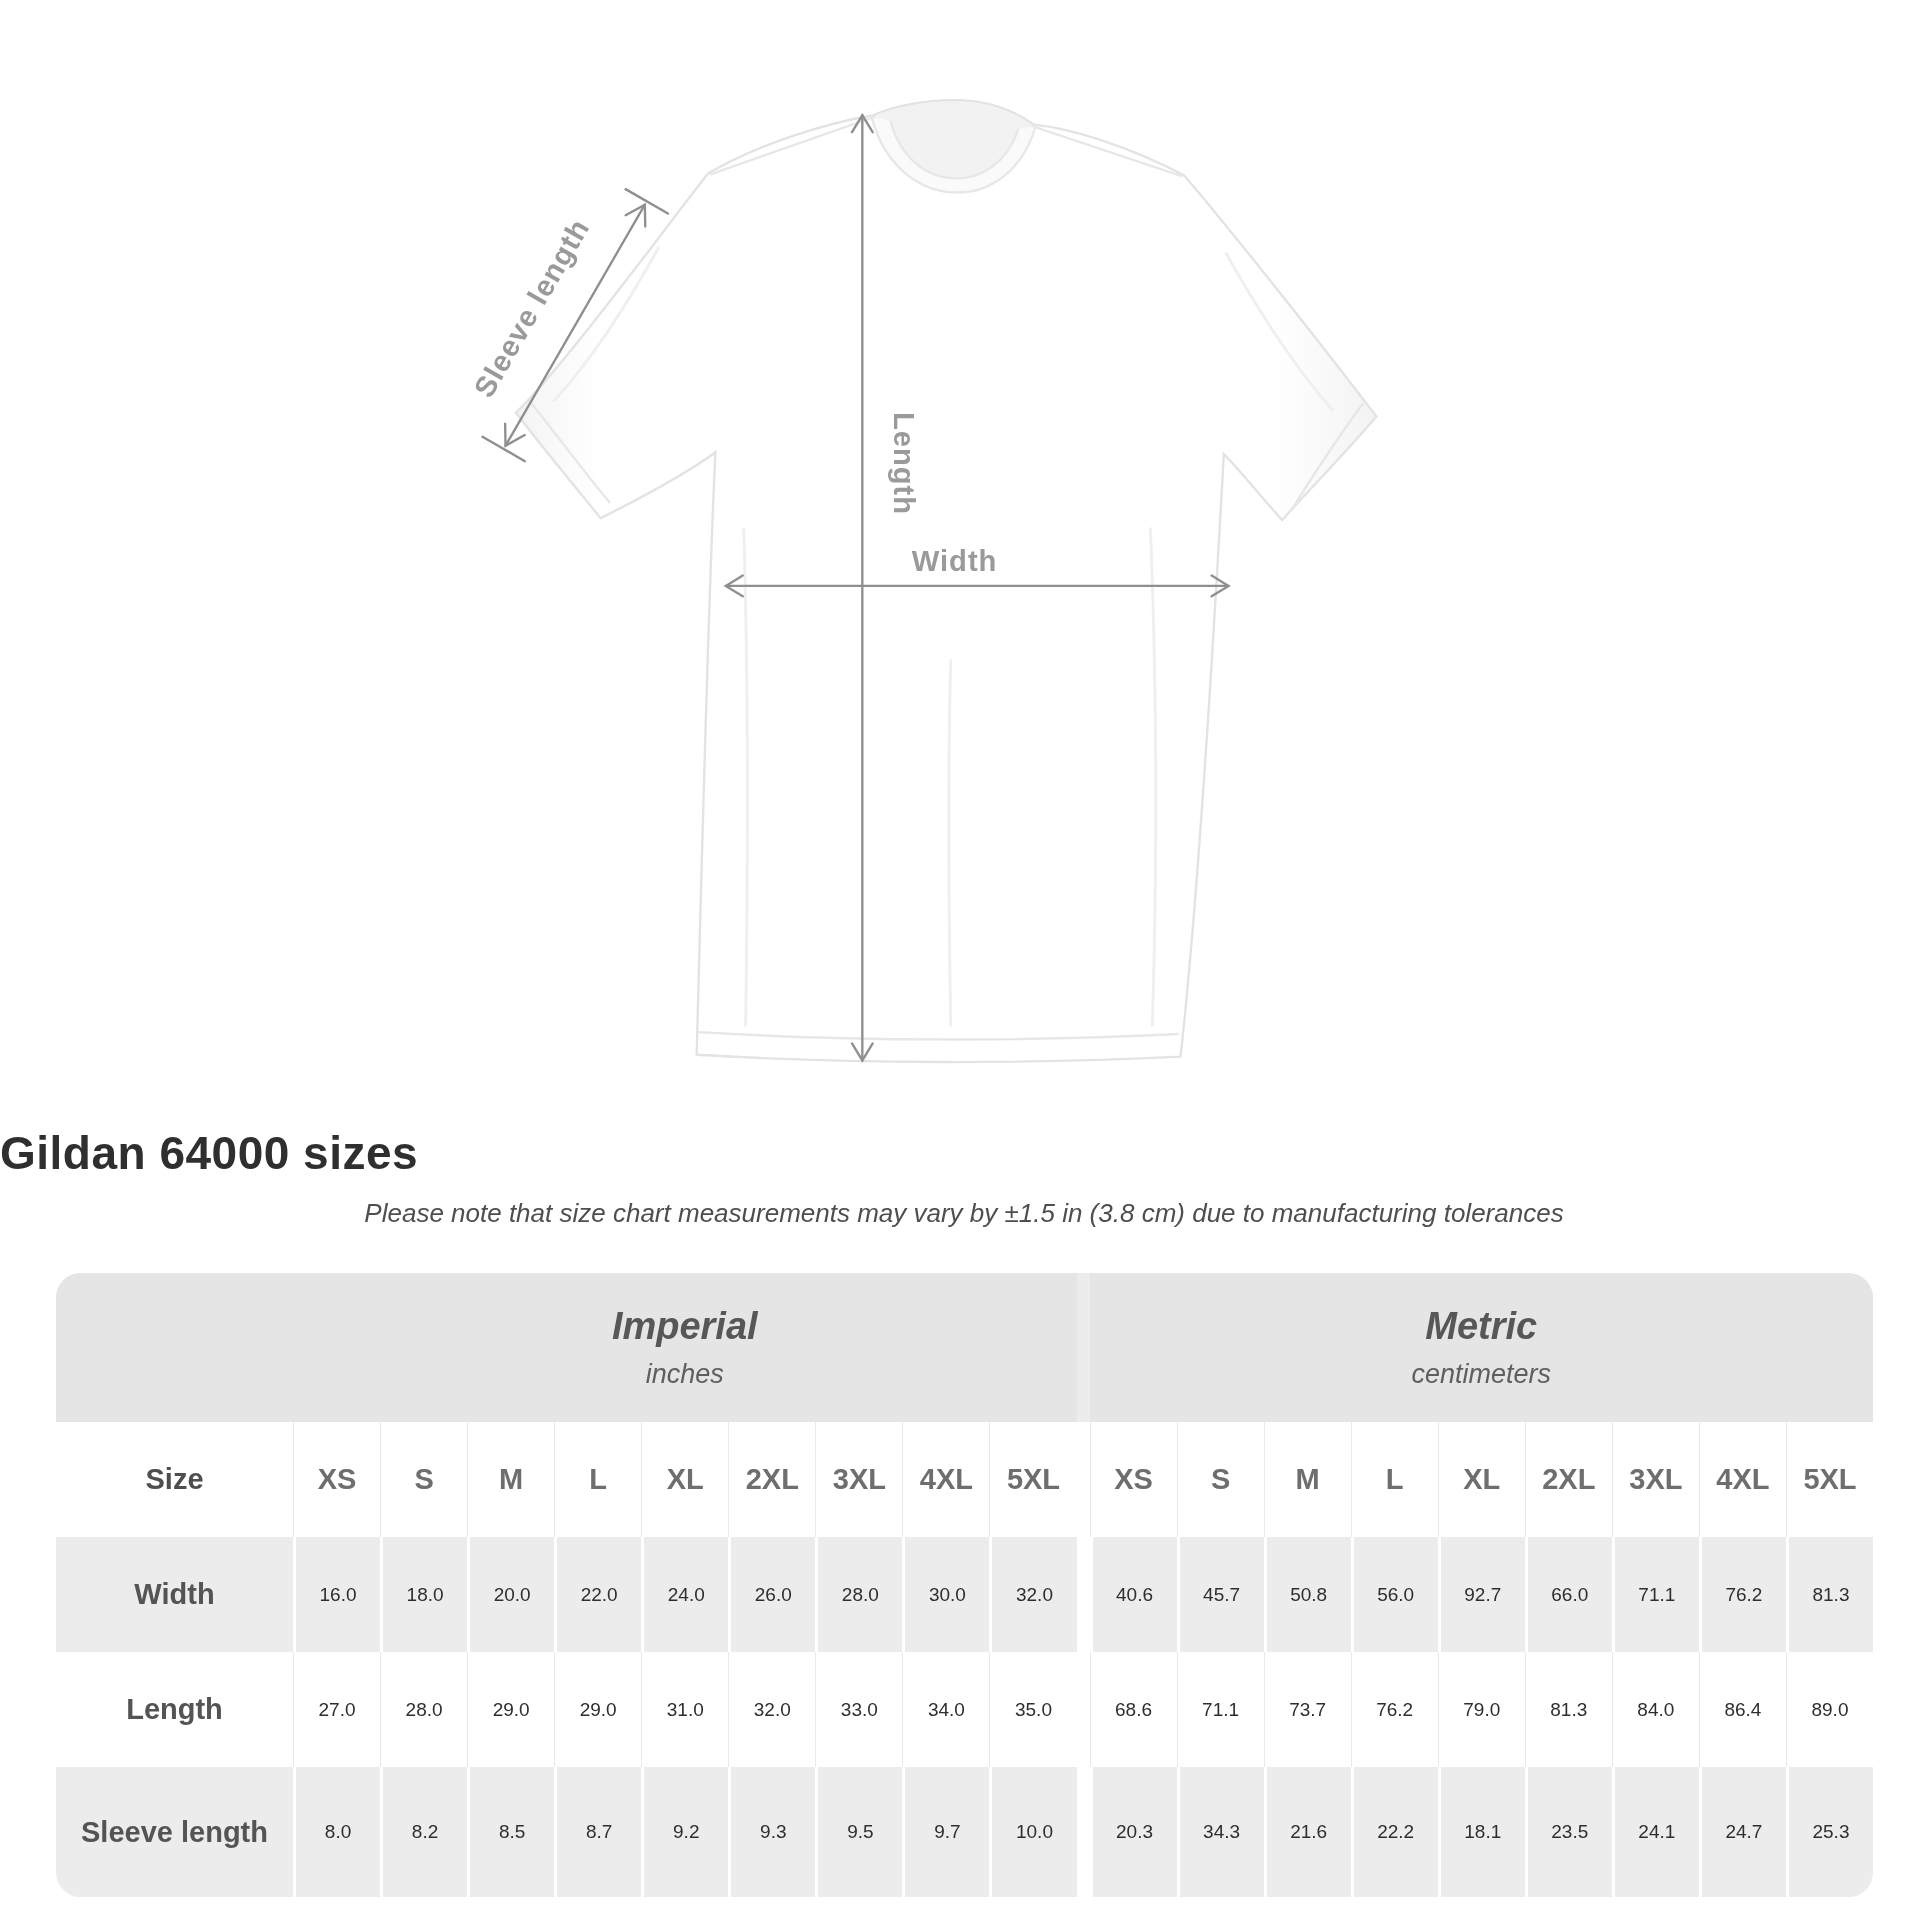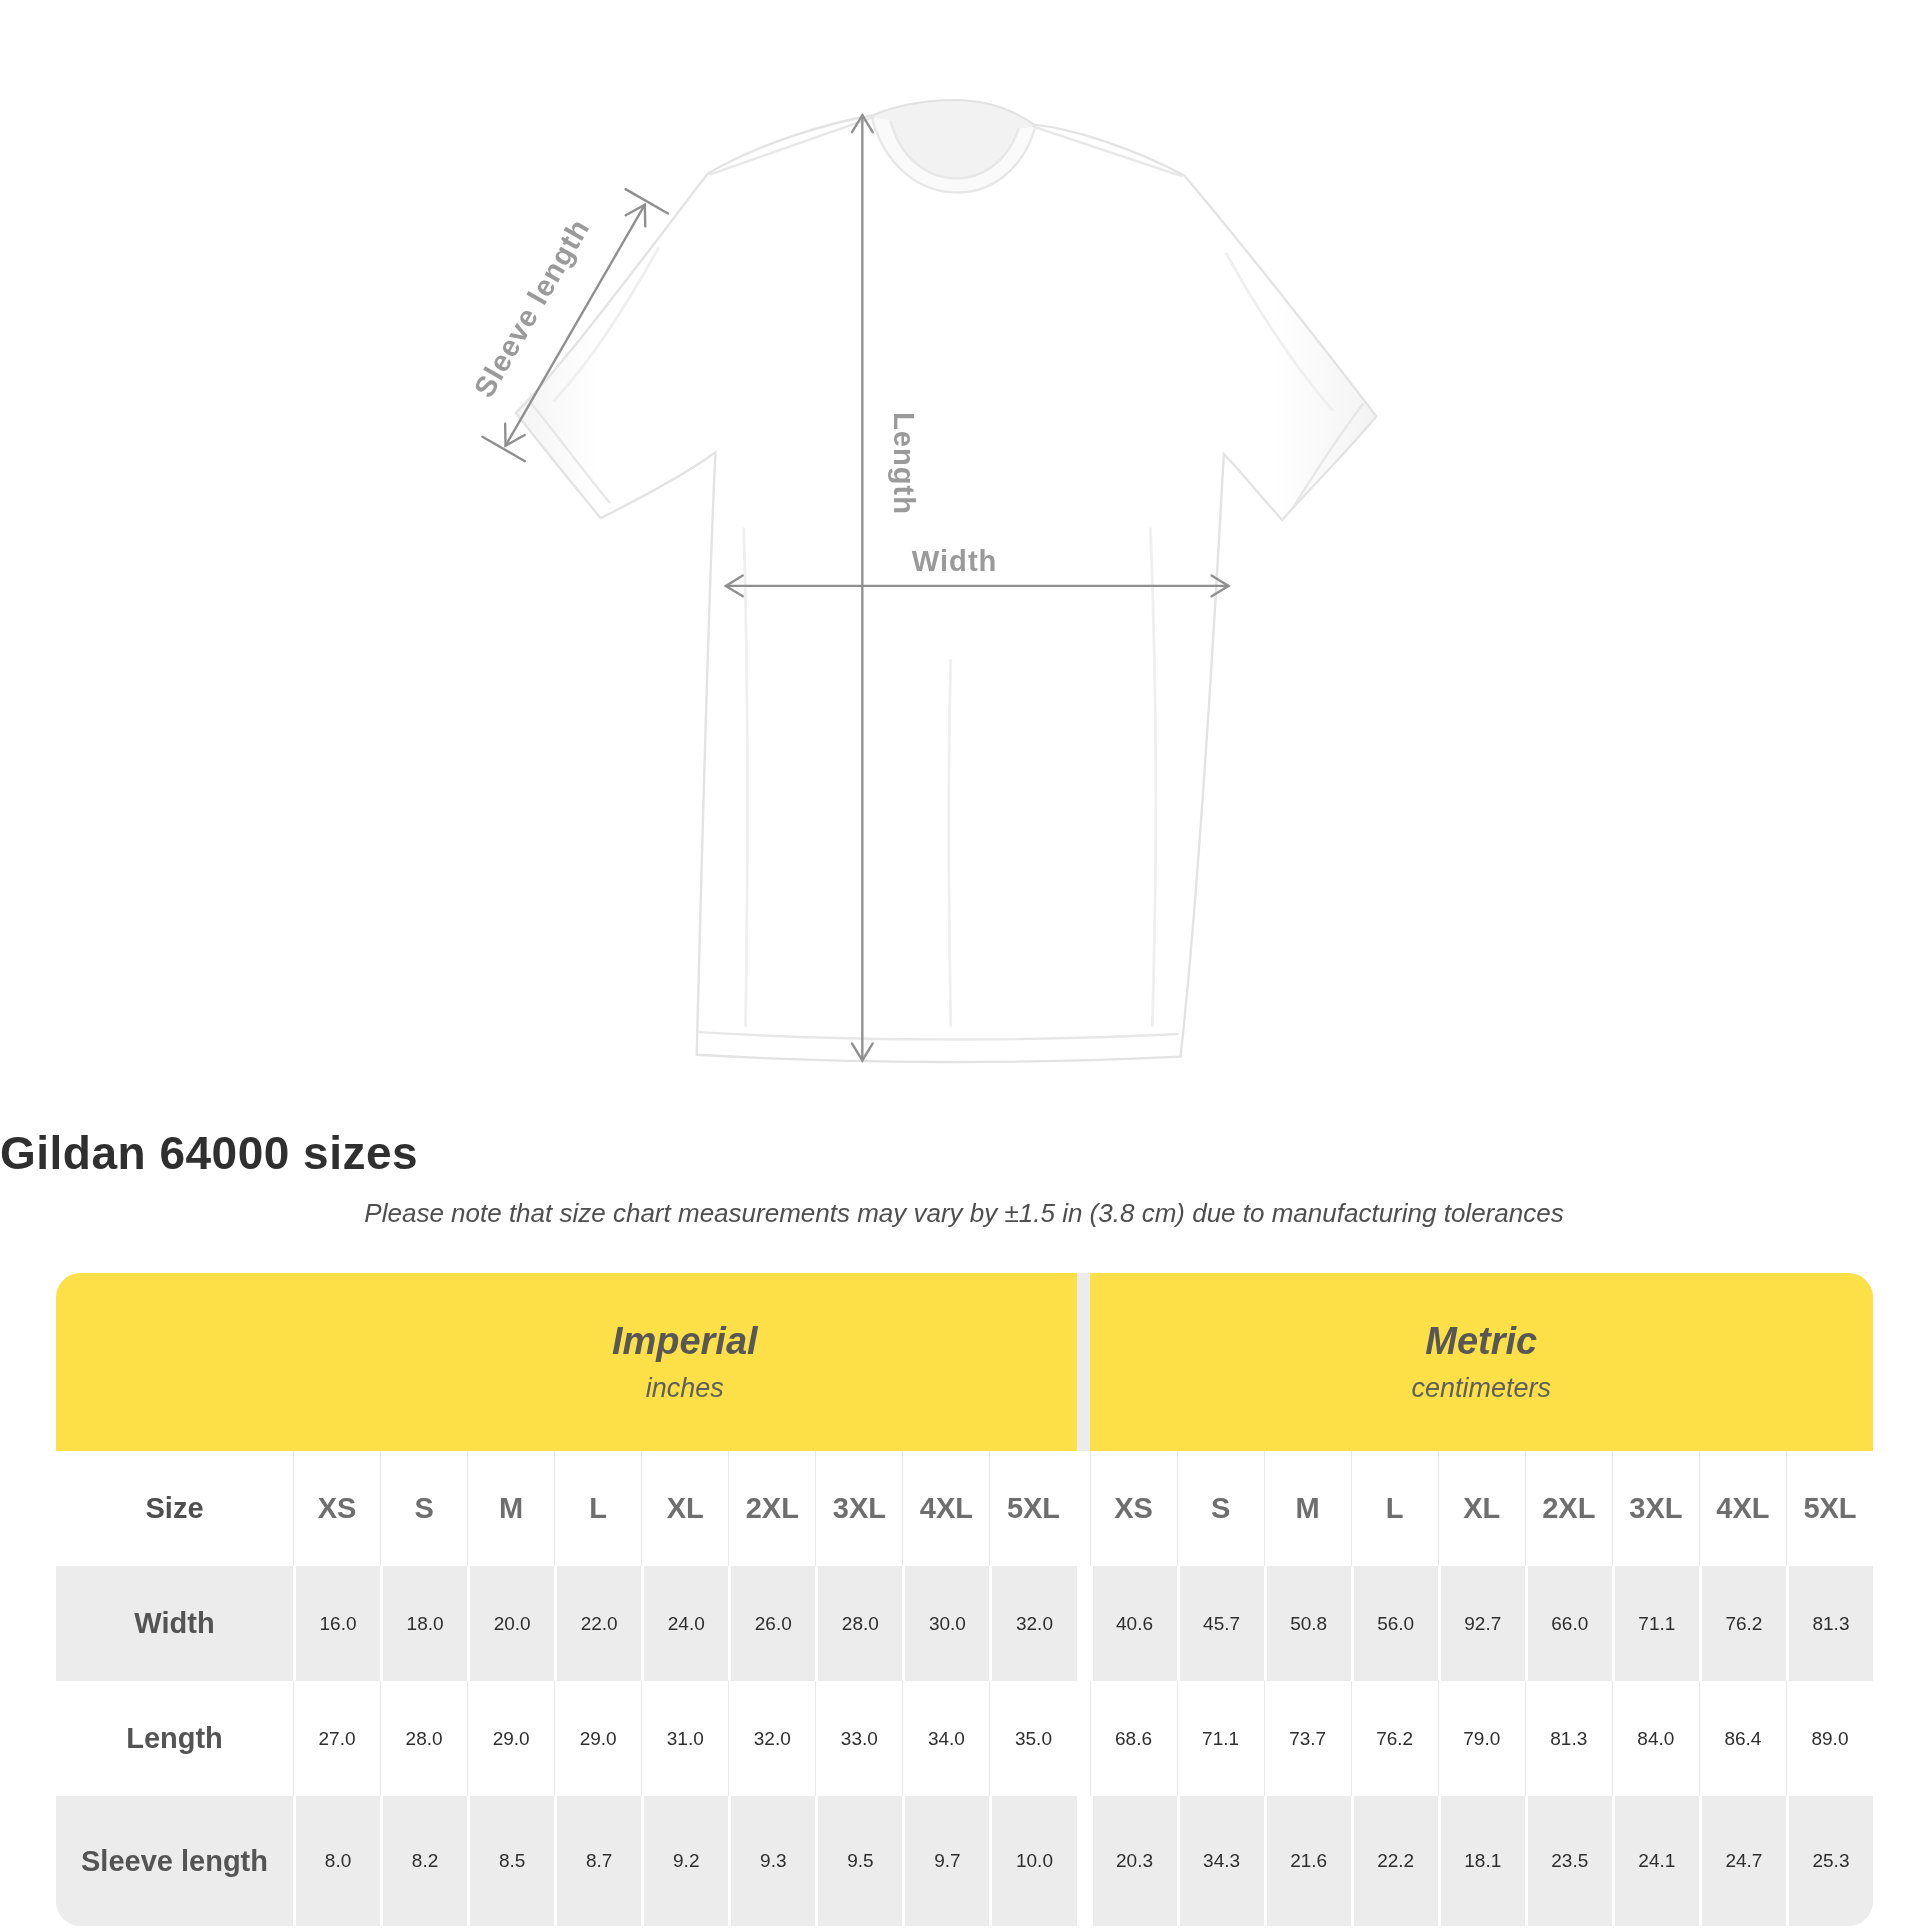--- a/index.html
+++ b/index.html
@@ -15,21 +15,21 @@
   .page-title{position:absolute;top:1126px;left:0;width:100%;margin:0;
       text-align:left;font-size:46px;font-weight:bold;color:#2f2f2f;letter-spacing:0.5px;}
   .tolerance-note{position:absolute;top:1198px;left:0;width:100%;margin:0;
       text-align:center;font-style:italic;font-size:26px;color:#4e4e4e;}
 
   
   .size-table{position:absolute;left:56px;top:1273px;width:1817px;}
   .row{display:grid;grid-template-columns:237px repeat(9,1fr) 13px repeat(9,1fr);}
   .cell{display:flex;align-items:center;justify-content:center;text-align:center;}
 
-  .row.header{height:178px;background:#fde047;border-radius:24.5px 24.5px 0 0;overflow:hidden;}
+  .row.header{height:149px;background:#e5e5e5;border-radius:24.5px 24.5px 0 0;overflow:hidden;}
   .row.header .cell{flex-direction:column;}
   .sec-name{font-size:38px;font-weight:bold;font-style:italic;color:#575757;line-height:1.15;}
   .sec-unit{font-size:27px;font-style:italic;color:#5f5f5f;margin-top:9.4px;}
   .span9{grid-column:span 9;}
 
   .row.sizes{height:115px;background:#fef9c3;}
   .row.sizes .cell{font-size:29px;font-weight:bold;color:#6e6e6e;}
   .row.sizes .lab{font-size:29px;font-weight:bold;color:#4e4e4e;}
 
   .row.data{height:115px;}

